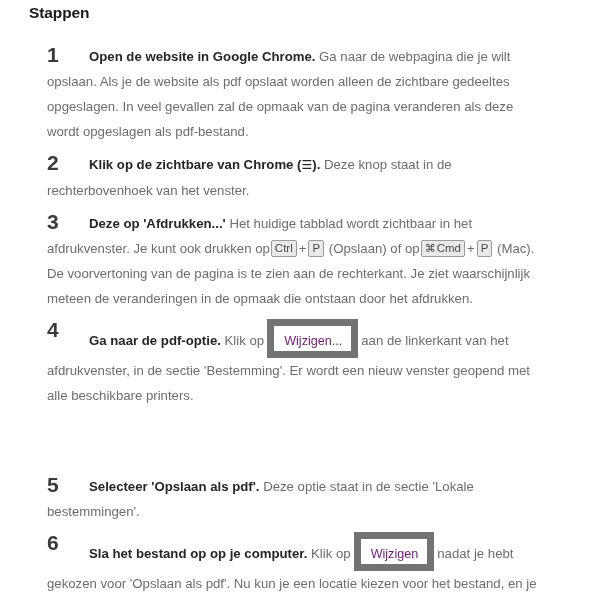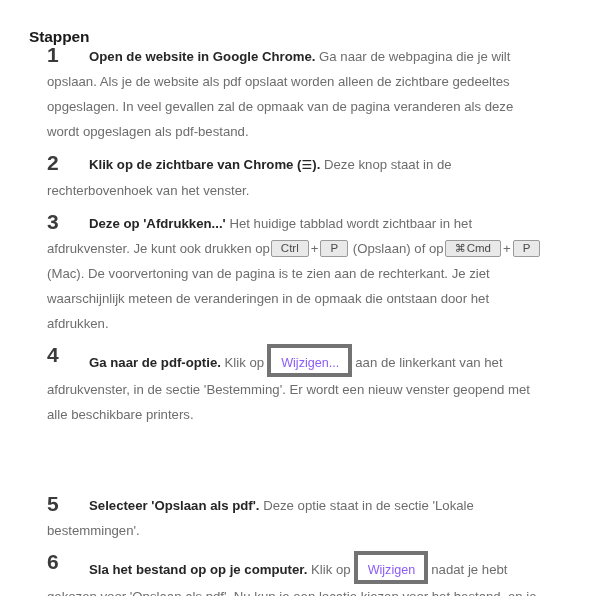--- a/index.html
+++ b/index.html
@@ -22,21 +22,21 @@
     height: 596px;
     background: #ffffff;
     box-sizing: border-box;
     padding: 0;
   }
 
   
   .section-heading {
     position: absolute;
     left: 29px;
-    top: 28px;
+    top: 4px;
     margin: 0;
     font-size: 15.5px;
     font-weight: bold;
     color: #1a1a1a;
     letter-spacing: -0.1px;
     line-height: 1.2;
   }
 
   
   .steps {
@@ -83,41 +83,41 @@
   
   .kbd {
     display: inline-block;
     background: #e9e9e9;
     border: 1px solid #9a9a9a;
     border-radius: 2px;
     color: #4a4a4a;
     font-size: 11.5px;
     font-family: "Liberation Sans", sans-serif;
     line-height: 13px;
-    padding: 1px 9px;
+    padding: 1px 3px;
     margin: 0 1px;
     vertical-align: 1px;
     white-space: nowrap;
   }
   .kbd .cmd-glyph {
     font-family: "DejaVu Sans", sans-serif;
     font-size: 11px;
     padding-right: 1px;
   }
   .kbd-plus {
     color: #6d6d6d;
     padding: 0 1px;
   }
 
   
   .ui-button {
     display: inline-block;
     background: #ffffff;
-    border: 4px solid #737373;
-    color: #8b5cf6;
+    border: 7px solid #737373;
+    color: #701a75;
     font-size: 12.6px;
     font-family: "Liberation Sans", sans-serif;
     line-height: 17px;
     padding: 7px 9px 1px 10px;
     margin: 0 3px;
     vertical-align: 0px;
     white-space: nowrap;
   }
 
   

